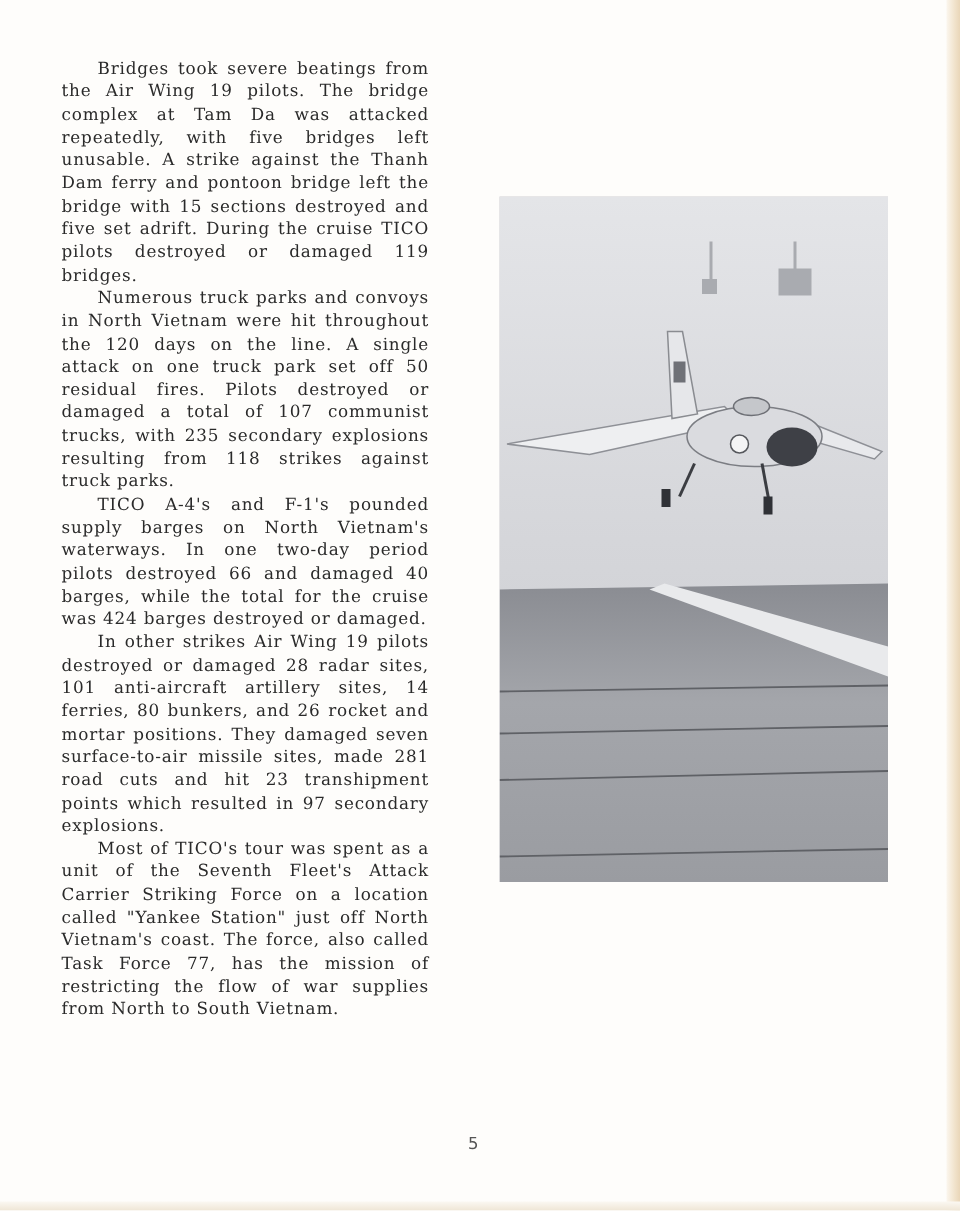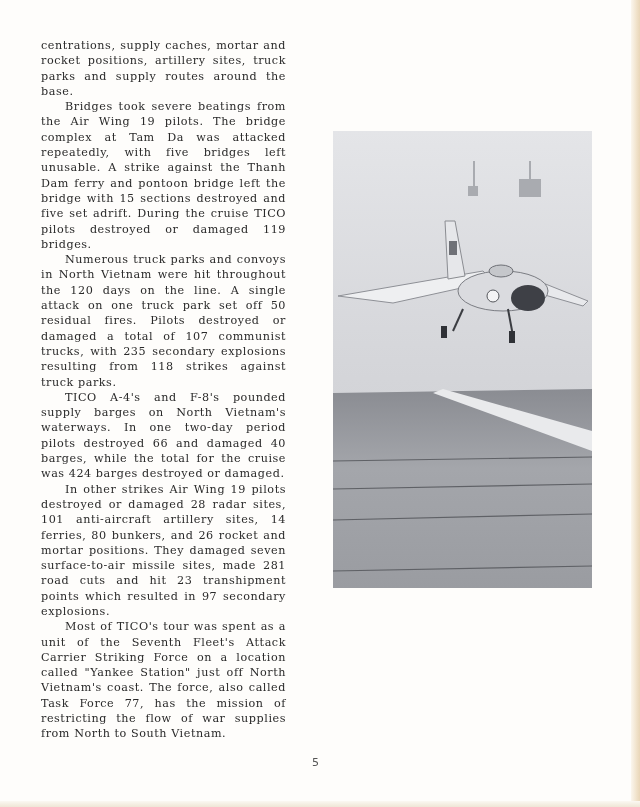--- a/index.html
+++ b/index.html
@@ -34,24 +34,23 @@
     font-size: 11px; color: #555;
   }
 </style>
 </head>
 <body>
 
 <div class="edge-right"></div>
 <div class="edge-bottom"></div>
 
 <div class="column">
-  <p>centrations, supply caches, mortar and rocket positions, artillery sites, truck parks and supply routes around the base.</p>
   <p class="indent">Bridges took severe beatings from the Air Wing 19 pilots. The bridge complex at Tam Da was attacked repeatedly, with five bridges left unusable. A strike against the Thanh Dam ferry and pontoon bridge left the bridge with 15 sections destroyed and five set adrift. During the cruise TICO pilots destroyed or damaged 119 bridges.</p>
   <p class="indent">Numerous truck parks and convoys in North Vietnam were hit throughout the 120 days on the line. A single attack on one truck park set off 50 residual fires. Pilots destroyed or damaged a total of 107 communist trucks, with 235 secondary explosions resulting from 118 strikes against truck parks.</p>
-  <p class="indent">TICO A-4's and F-8's pounded supply barges on North Vietnam's waterways. In one two-day period pilots destroyed 66 and damaged 40 barges, while the total for the cruise was 424 barges destroyed or damaged.</p>
+  <p class="indent">TICO A-4's and F-1's pounded supply barges on North Vietnam's waterways. In one two-day period pilots destroyed 66 and damaged 40 barges, while the total for the cruise was 424 barges destroyed or damaged.</p>
   <p class="indent">In other strikes Air Wing 19 pilots destroyed or damaged 28 radar sites, 101 anti-aircraft artillery sites, 14 ferries, 80 bunkers, and 26 rocket and mortar positions. They damaged seven surface-to-air missile sites, made 281 road cuts and hit 23 transhipment points which resulted in 97 secondary explosions.</p>
   <p class="indent">Most of TICO's tour was spent as a unit of the Seventh Fleet's Attack Carrier Striking Force on a location called "Yankee Station" just off North Vietnam's coast. The force, also called Task Force 77, has the mission of restricting the flow of war supplies from North to South Vietnam.</p>
 </div>
 
 <div class="photo">
   <svg width="259" height="457" viewBox="0 0 259 457">
     <defs>
       <linearGradient id="sky" x1="0" y1="0" x2="0" y2="1">
         <stop offset="0" stop-color="#e4e5e8"></stop>
         <stop offset="0.5" stop-color="#d5d6da"></stop>

